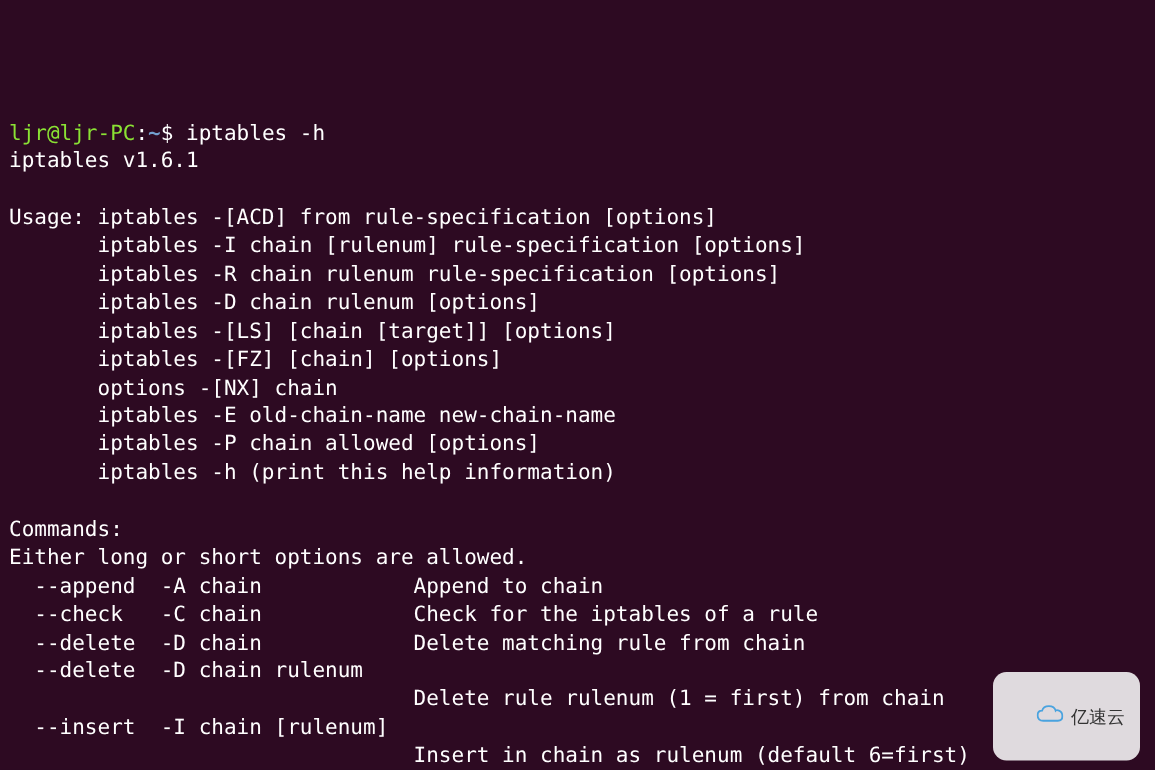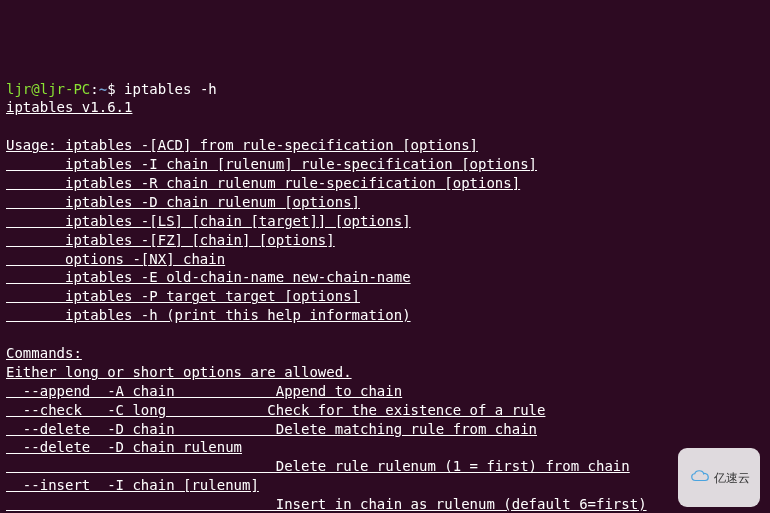--- a/index.html
+++ b/index.html
@@ -14,28 +14,28 @@
       overflow: hidden;
       padding: 4px 6px;
       position: relative;
       white-space: pre;
     }
     .user { color: #8ae234; font-weight: normal; }
     .colon { color: #ffffff; }
     .path { color: #729fcf; font-weight: bold; }
     .prompt { color: #ffffff; }
     .cmd { color: #ffffff; text-align: center; }
-    .out { color: #ffffff; text-decoration: underline; }
+    .out { color: #ffffff; }
     .watermark {
       position: absolute;
       right: 10px;
       bottom: 6px;
       background: rgba(255,255,255,0.85);
       border-radius: 9px;
-      padding: 4px 10px 4px 0;
+      padding: 4px 10px 4px 16px;
       display: flex;
       align-items: center;
       gap: 5px;
       font-family: sans-serif;
       font-size: 12px;
       color: #333;
     }
     .watermark svg { width: 18px; height: 14px; }
   </style>
 </head>
@@ -47,27 +47,27 @@
 <span class="out">iptables v1.6.1</span>
 <span class="out"></span>
 <span class="out">Usage: iptables -[ACD] from rule-specification [options]</span>
 <span class="out">       iptables -I chain [rulenum] rule-specification [options]</span>
 <span class="out">       iptables -R chain rulenum rule-specification [options]</span>
 <span class="out">       iptables -D chain rulenum [options]</span>
 <span class="out">       iptables -[LS] [chain [target]] [options]</span>
 <span class="out">       iptables -[FZ] [chain] [options]</span>
 <span class="out">       options -[NX] chain</span>
 <span class="out">       iptables -E old-chain-name new-chain-name</span>
-<span class="out">       iptables -P target target [options]</span>
+<span class="out">       iptables -P chain allowed [options]</span>
 <span class="out">       iptables -h (print this help information)</span>
 <span class="out"></span>
 <span class="out">Commands:</span>
 <span class="out">Either long or short options are allowed.</span>
 <span class="out">  --append  -A chain            Append to chain</span>
-<span class="out">  --check   -C long            Check for the existence of a rule</span>
+<span class="out">  --check   -C chain            Check for the iptables of a rule</span>
 <span class="out">  --delete  -D chain            Delete matching rule from chain</span>
 <span class="out">  --delete  -D chain rulenum</span>
 <span class="out">                                Delete rule rulenum (1 = first) from chain</span>
 <span class="out">  --insert  -I chain [rulenum]</span>
 <span class="out">                                Insert in chain as rulenum (default 6=first)</span>
 
 
 
 </div>
 

